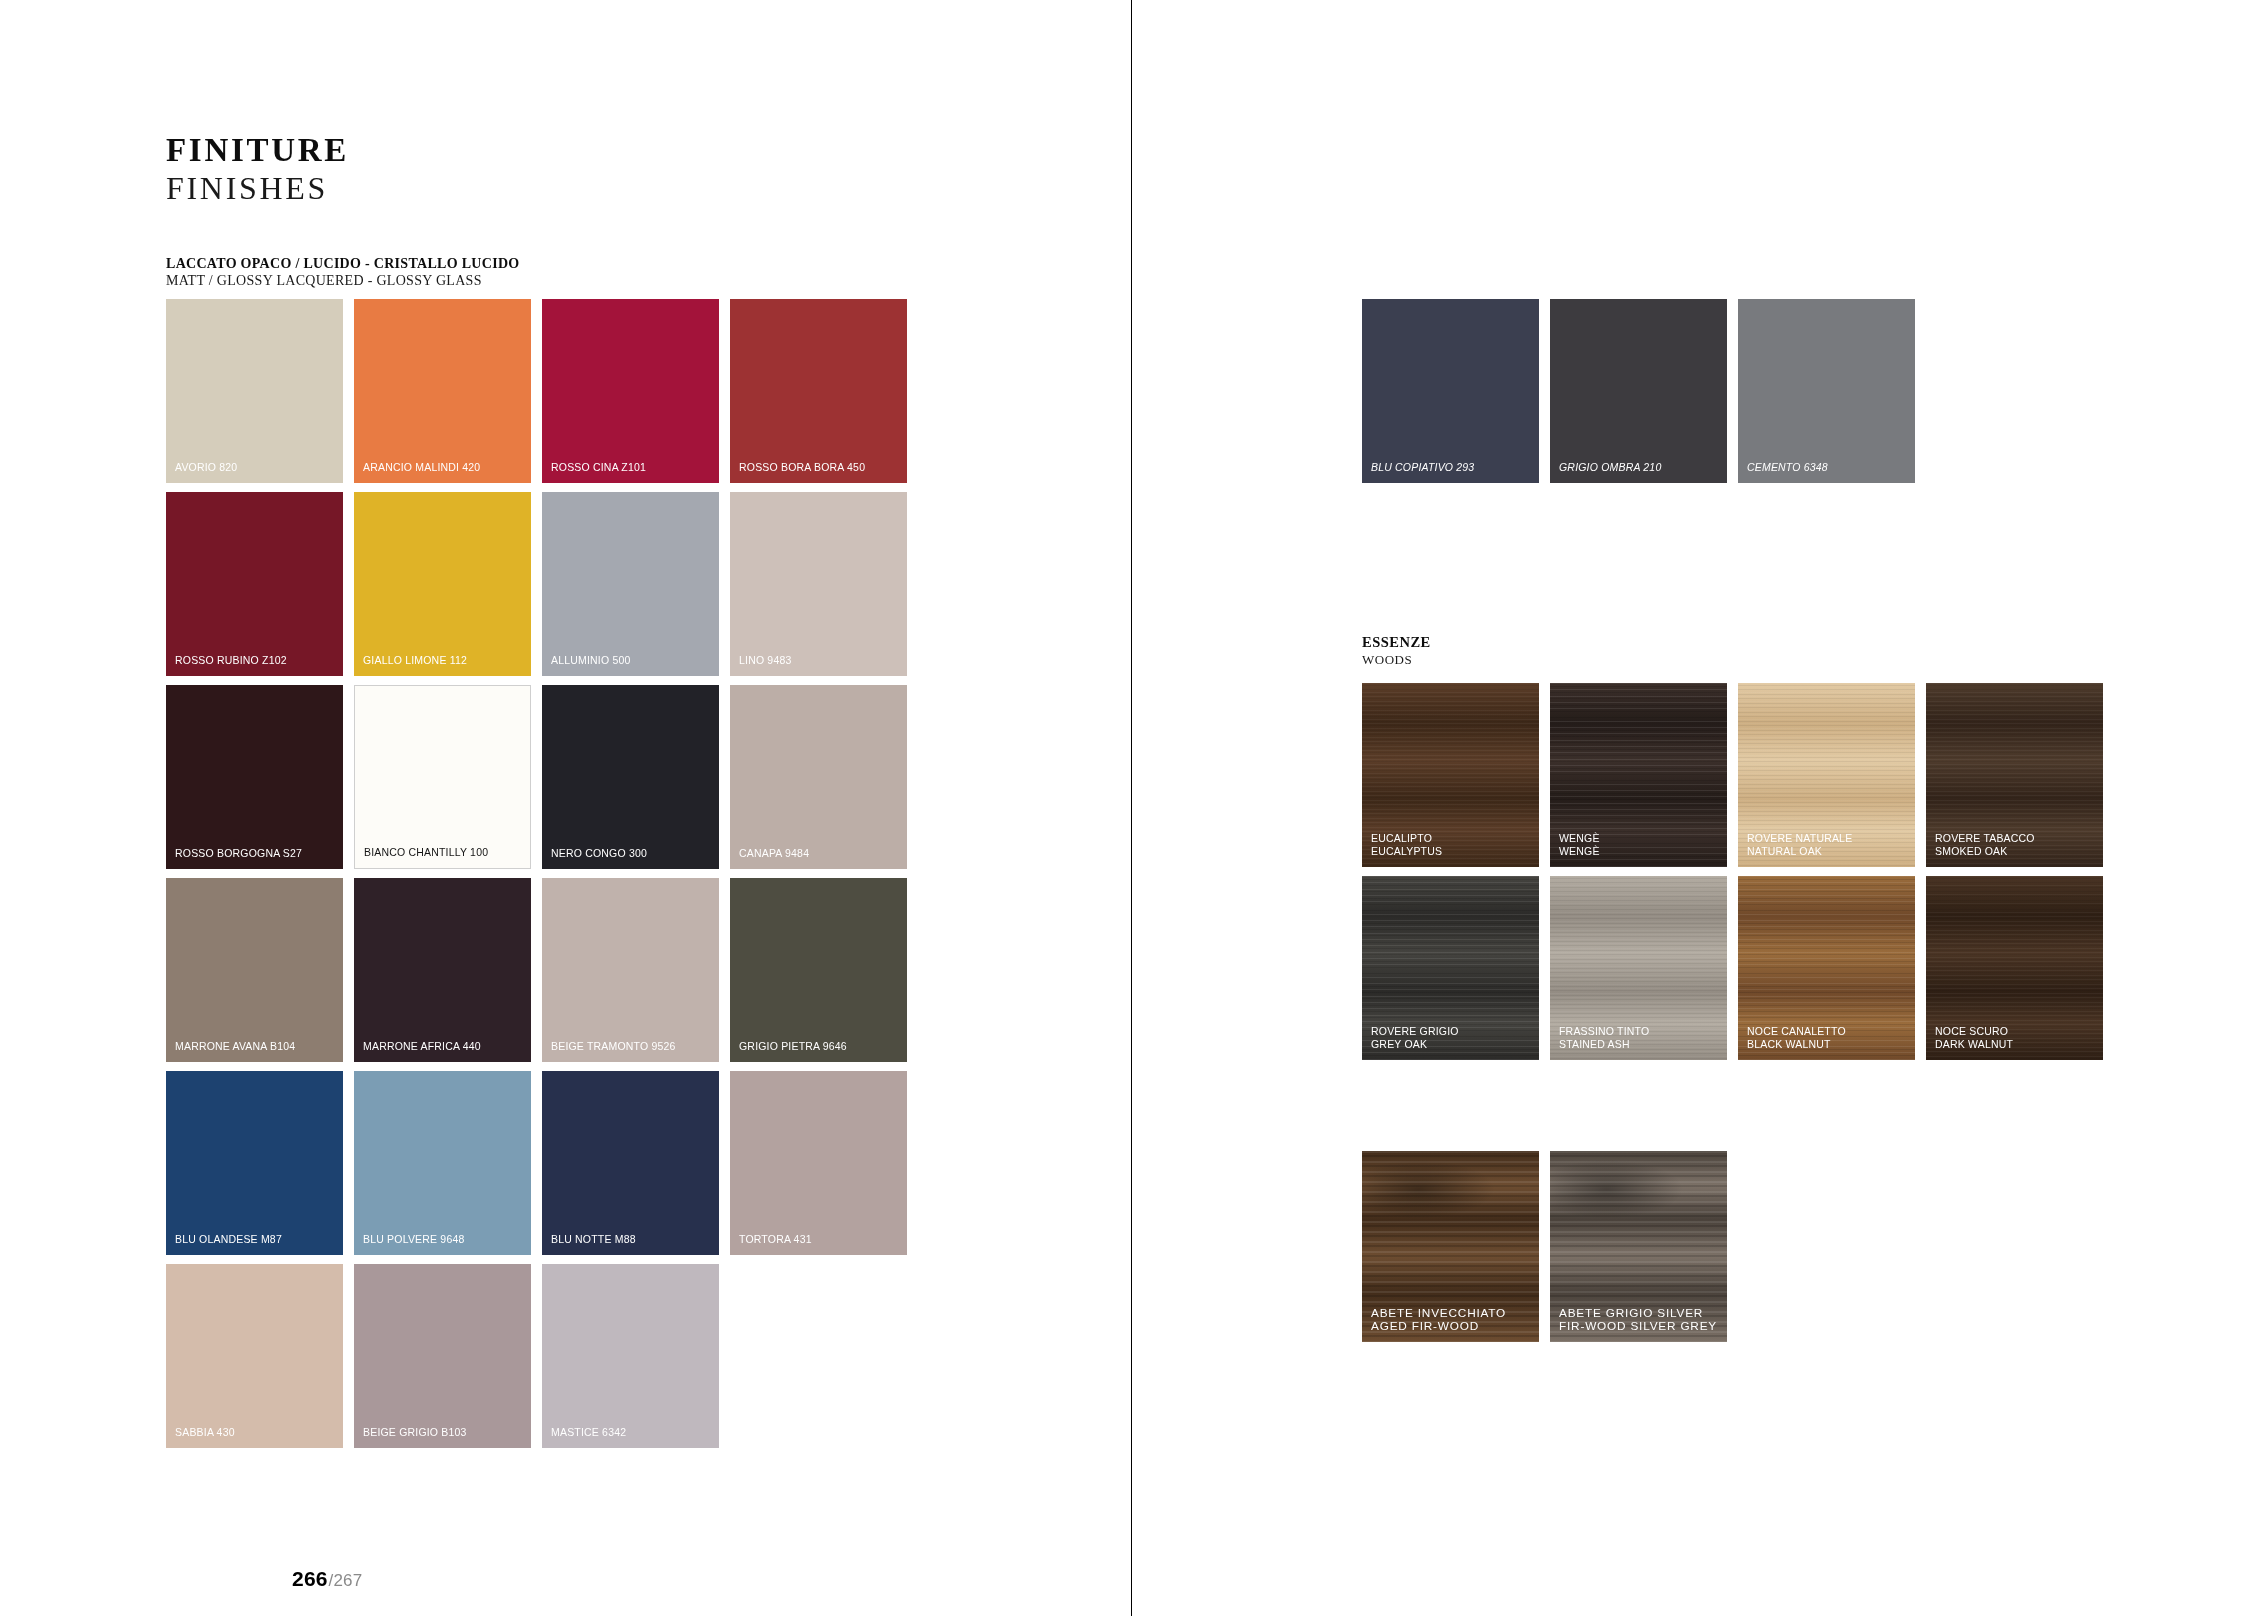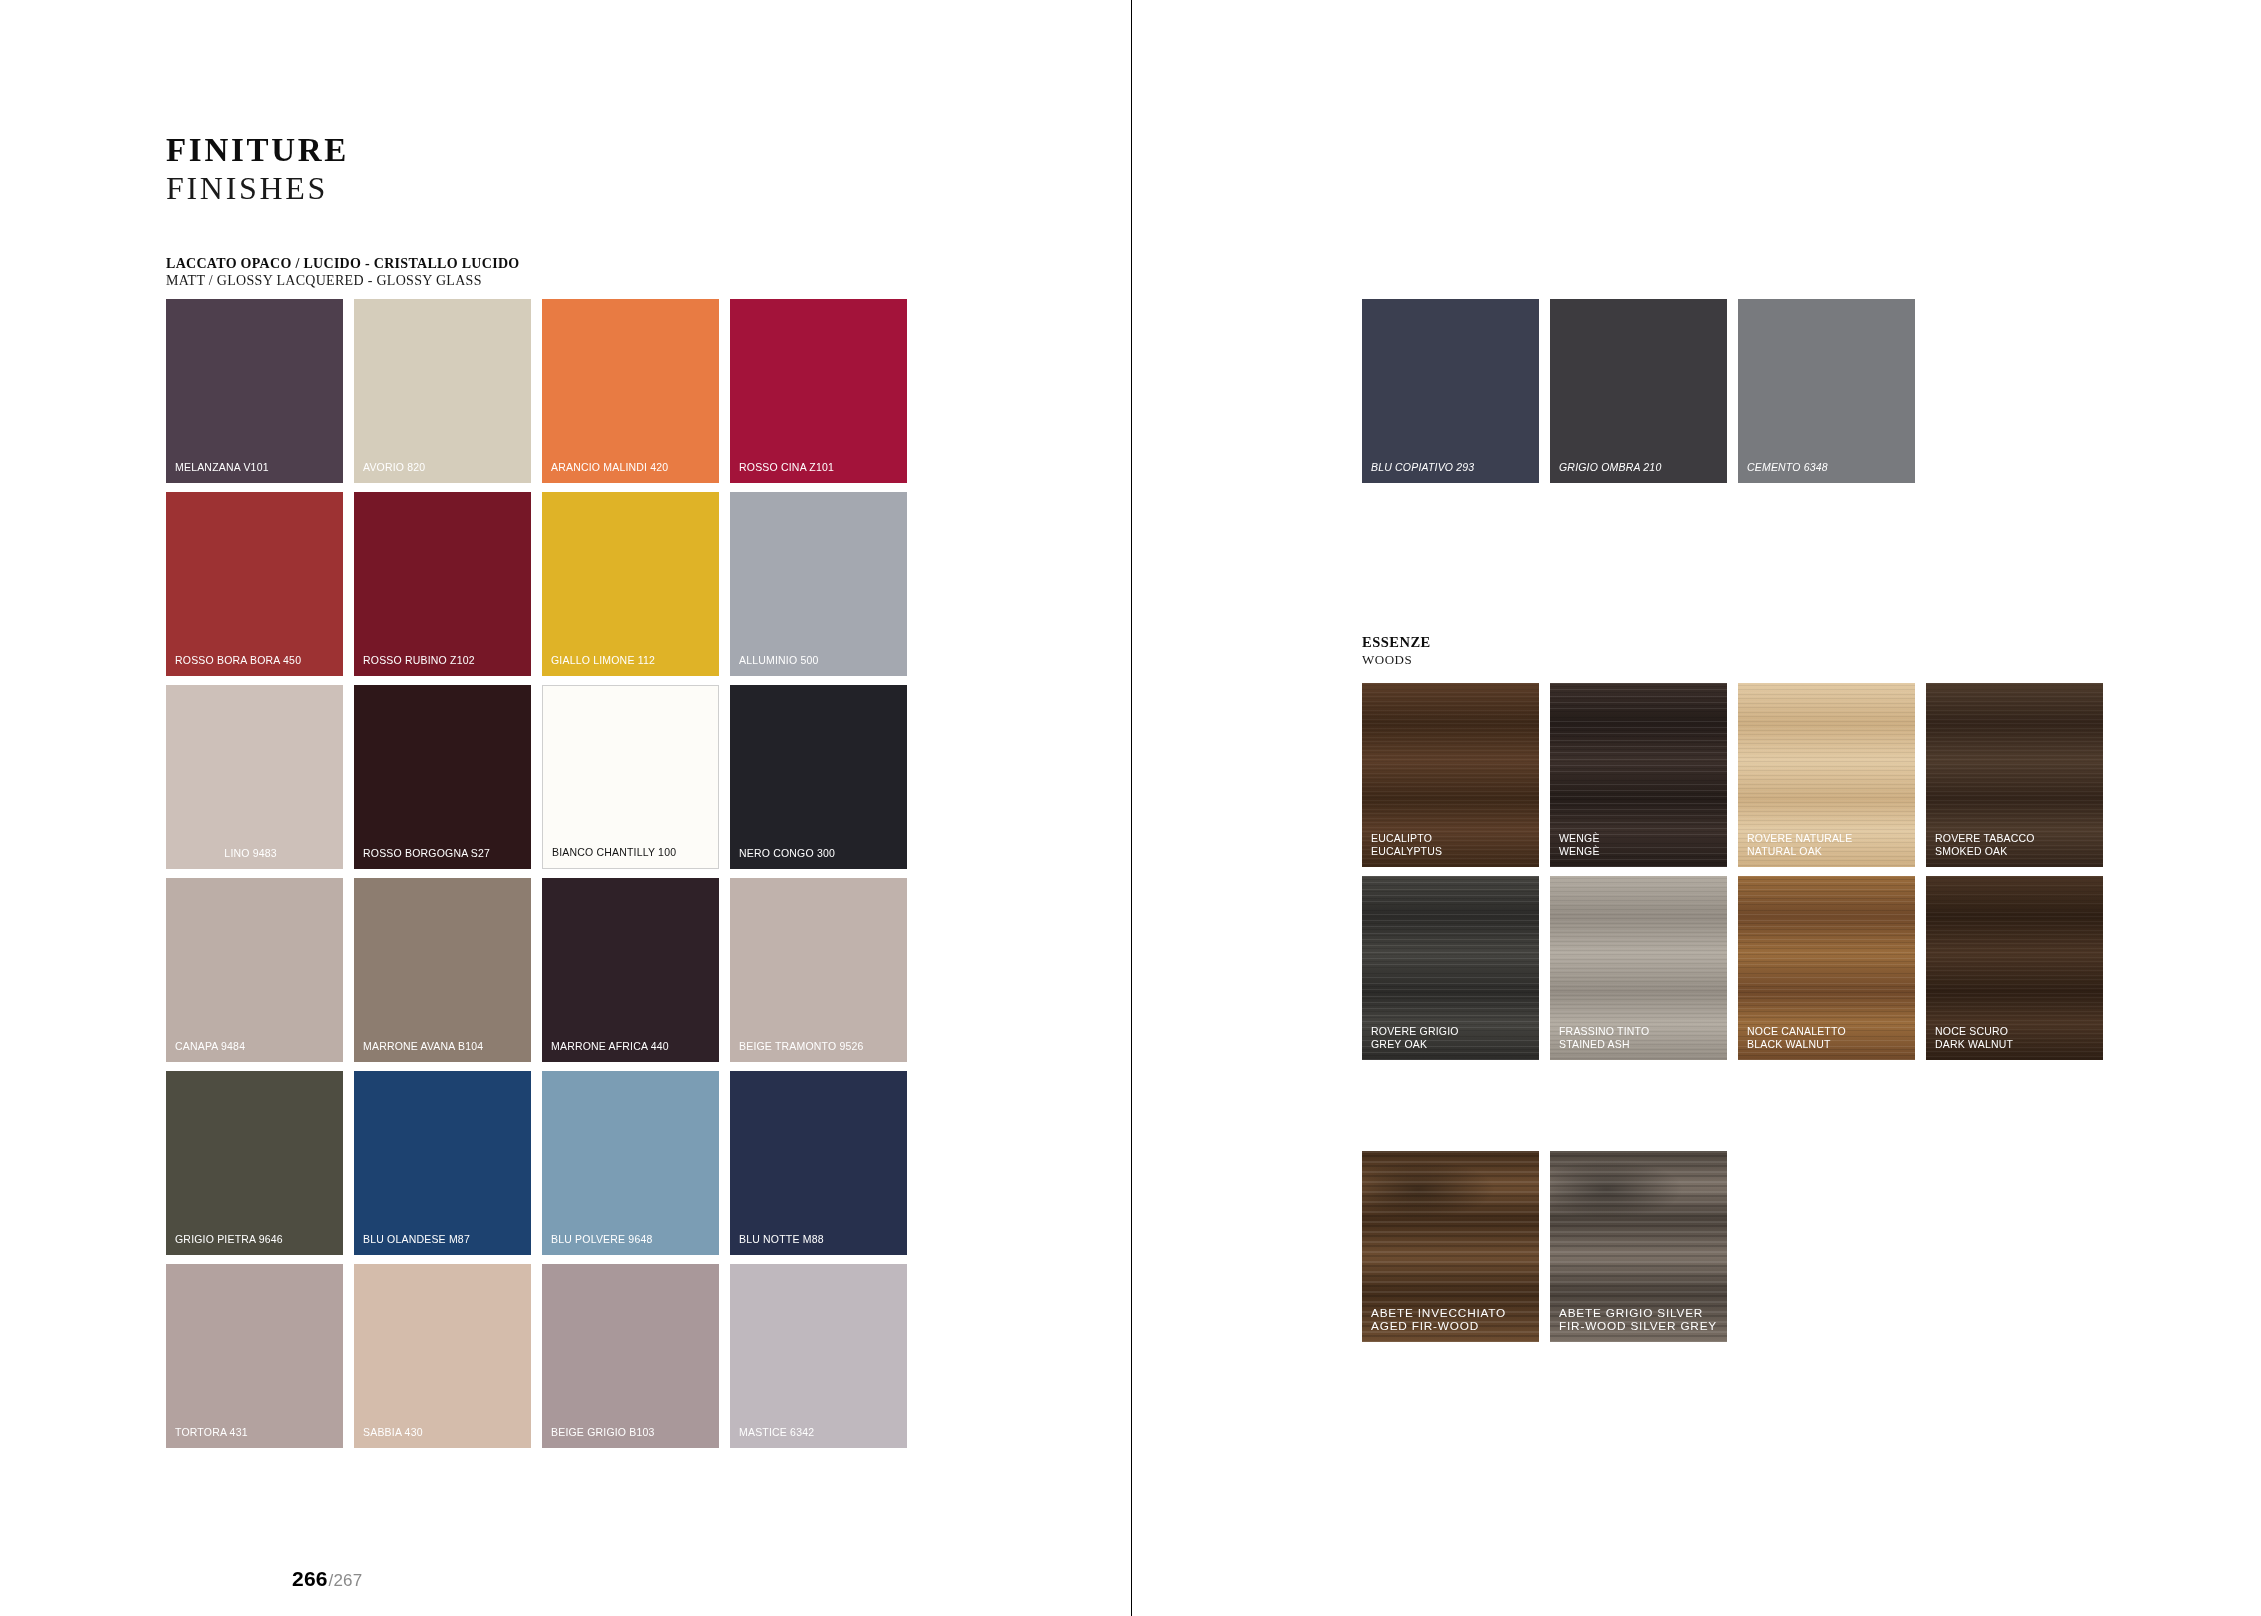--- a/index.html
+++ b/index.html
@@ -230,23 +230,20 @@
     <div class="title-it">FINITURE</div>
     <div class="title-en">FINISHES</div>
   </div>
 
   <div class="subhead">
     <div class="subhead-it">LACCATO OPACO / LUCIDO - CRISTALLO LUCIDO</div>
     <div class="subhead-en">MATT / GLOSSY LACQUERED - GLOSSY GLASS</div>
   </div>
 
   <div class="grid grid-left" id="lacquer-grid">
-      <div class="swatch" style="background: rgb(78, 63, 77);">
-        <div class="swatch-label">MELANZANA V101</div>
-      </div>
       <div class="swatch" style="background: rgb(213, 205, 187);">
         <div class="swatch-label">AVORIO 820</div>
       </div>
       <div class="swatch" style="background: rgb(232, 123, 67);">
         <div class="swatch-label">ARANCIO MALINDI 420</div>
       </div>
       <div class="swatch" style="background: rgb(163, 19, 58);">
         <div class="swatch-label">ROSSO CINA Z101</div>
       </div>
       <div class="swatch" style="background: rgb(157, 50, 51);">
@@ -254,21 +251,21 @@
       </div>
       <div class="swatch" style="background: rgb(118, 23, 39);">
         <div class="swatch-label">ROSSO RUBINO Z102</div>
       </div>
       <div class="swatch" style="background: rgb(223, 179, 39);">
         <div class="swatch-label">GIALLO LIMONE 112</div>
       </div>
       <div class="swatch" style="background: rgb(164, 168, 176);">
         <div class="swatch-label">ALLUMINIO 500</div>
       </div>
-      <div class="swatch" style="background: rgb(205, 192, 185); text-align: center;">
+      <div class="swatch" style="background: rgb(205, 192, 185);">
         <div class="swatch-label">LINO 9483</div>
       </div>
       <div class="swatch" style="background: rgb(46, 23, 25);">
         <div class="swatch-label">ROSSO BORGOGNA S27</div>
       </div>
       <div class="swatch bordered" style="background: rgb(253, 252, 248);">
         <div class="swatch-label dark">BIANCO CHANTILLY 100</div>
       </div>
       <div class="swatch" style="background: rgb(34, 34, 40);">
         <div class="swatch-label">NERO CONGO 300</div>

